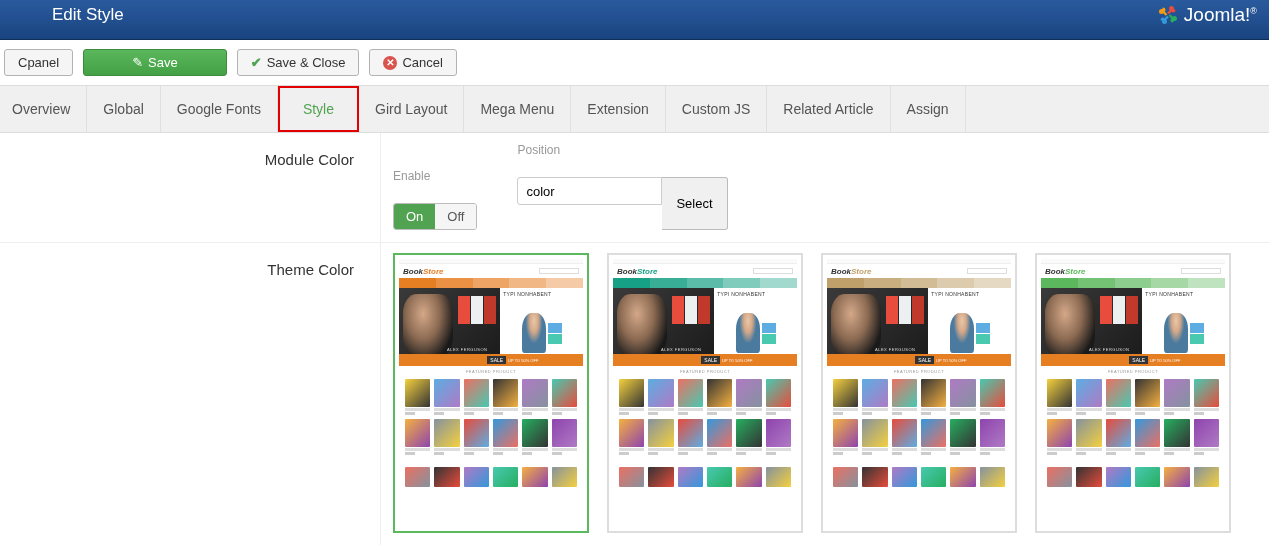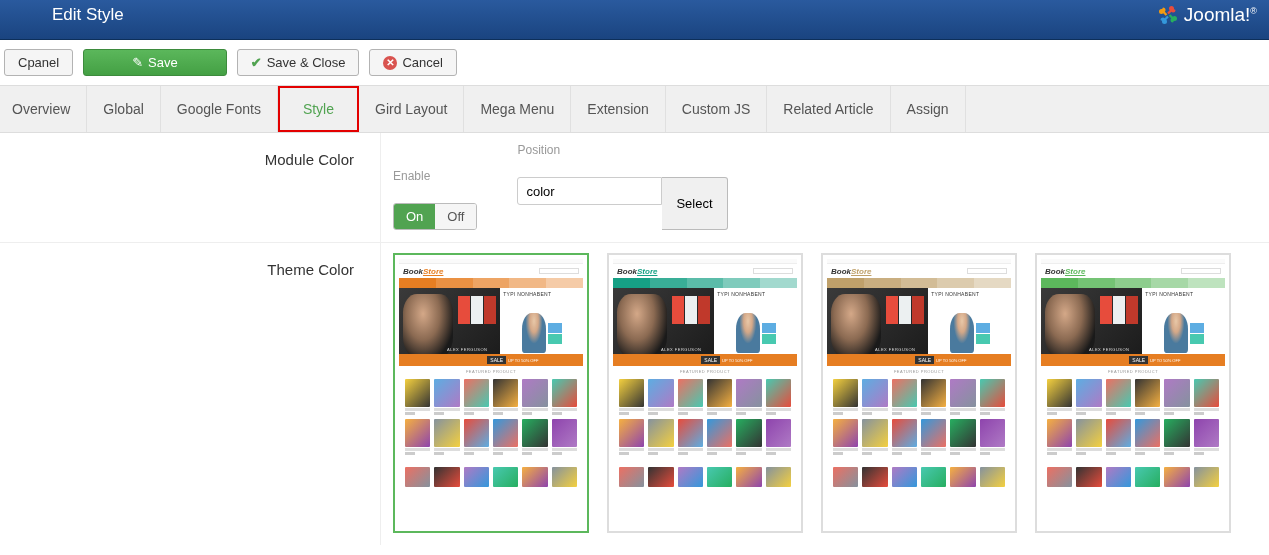--- a/index.html
+++ b/index.html
@@ -35,21 +35,21 @@
 .text-input { border: 1px solid #ccc; padding: 5px 8px; width: 145px; font-size: 13px; border-radius: 3px 0 0 3px; height: 28px; }
 .select-btn { border: 1px solid #bbb; border-left: none; border-radius: 0 3px 3px 0; padding: 18px 14px; background: #f0f0f0; cursor: pointer; font-size: 13px; }
 .themes { display: flex; gap: 18px; flex-wrap: wrap; }
 .theme-card { width: 196px; height: 280px; border: 2px solid #ddd; background: #fff; padding: 4px; cursor: pointer; display: flex; flex-direction: column; }
 .theme-card.selected { border: 2px solid #5cb85c; }
 .preview { flex: 1; display: flex; flex-direction: column; background: #fff; font-size: 6px; overflow: hidden; }
 .pv-topbar { height: 5px; background: #fafafa; border-bottom: 1px solid #eee; }
 .pv-header { height: 14px; display: flex; align-items: center; padding: 0 4px; justify-content: space-between; }
 .pv-logo { font-size: 8px; font-weight: bold; font-style: italic; }
 .pv-logo .b1 { color: #333; }
-.pv-logo .b2 { color: #e67e22; text-decoration: underline; }
+.pv-logo .b2 { color: #e67e22; }
 .pv-search { width: 40px; height: 6px; border: 1px solid #ddd; }
 .pv-nav { height: 10px; display: flex; }
 .pv-nav-item { flex: 1; }
 .pv-hero { height: 78px; display: flex; background: #2a2a2a; position: relative; }
 .pv-hero-left { width: 55%; background: linear-gradient(135deg, #3a3a3a 0%, #1a1a1a 100%); position: relative; }
 .pv-face { position: absolute; left: 4px; top: 6px; width: 50px; height: 66px; background: radial-gradient(ellipse at 40% 30%, #d4a888 0%, #8b6a52 40%, #1a1a1a 75%); border-radius: 28% 28% 35% 35%; }
 .pv-books-hero { position: absolute; right: 2px; top: 8px; width: 40px; height: 30px; display: flex; gap: 1px; }
 .pv-book-h { width: 12px; height: 28px; }
 .pv-hero-right { width: 45%; background: #fff; display: flex; flex-direction: column; }
 .pv-typo { font-size: 5px; color: #333; padding: 3px; letter-spacing: 0.3px; }

